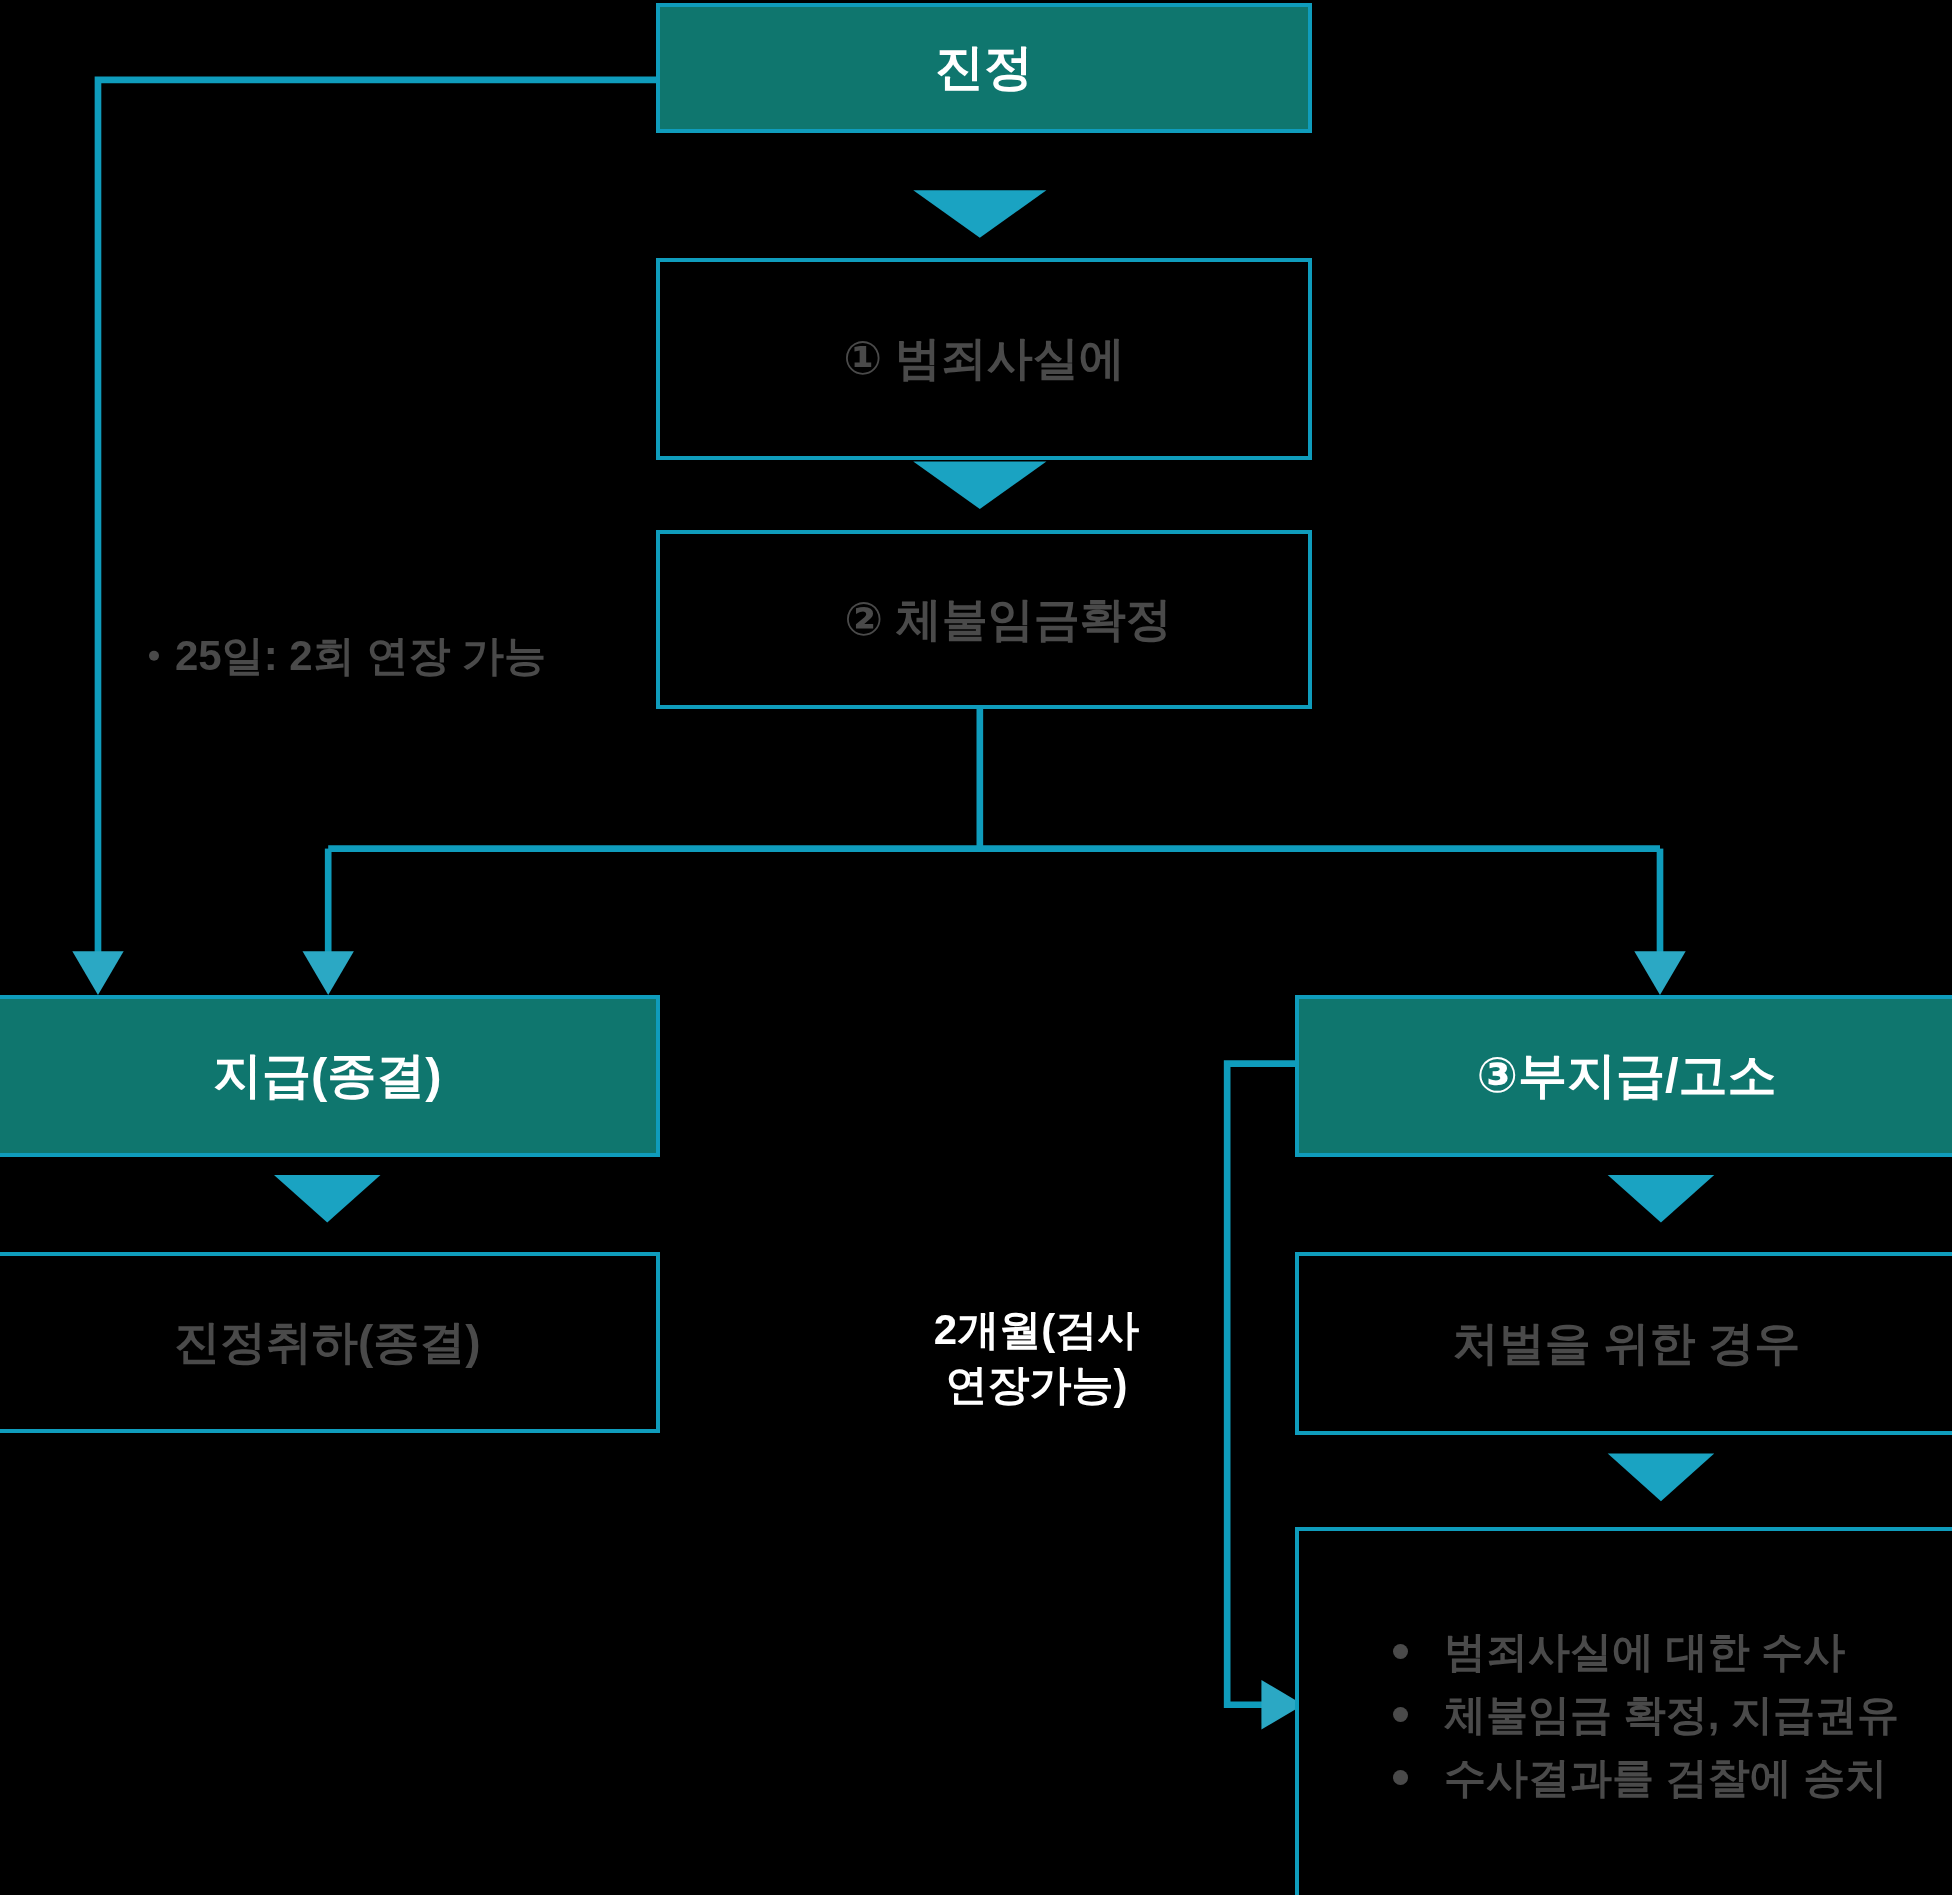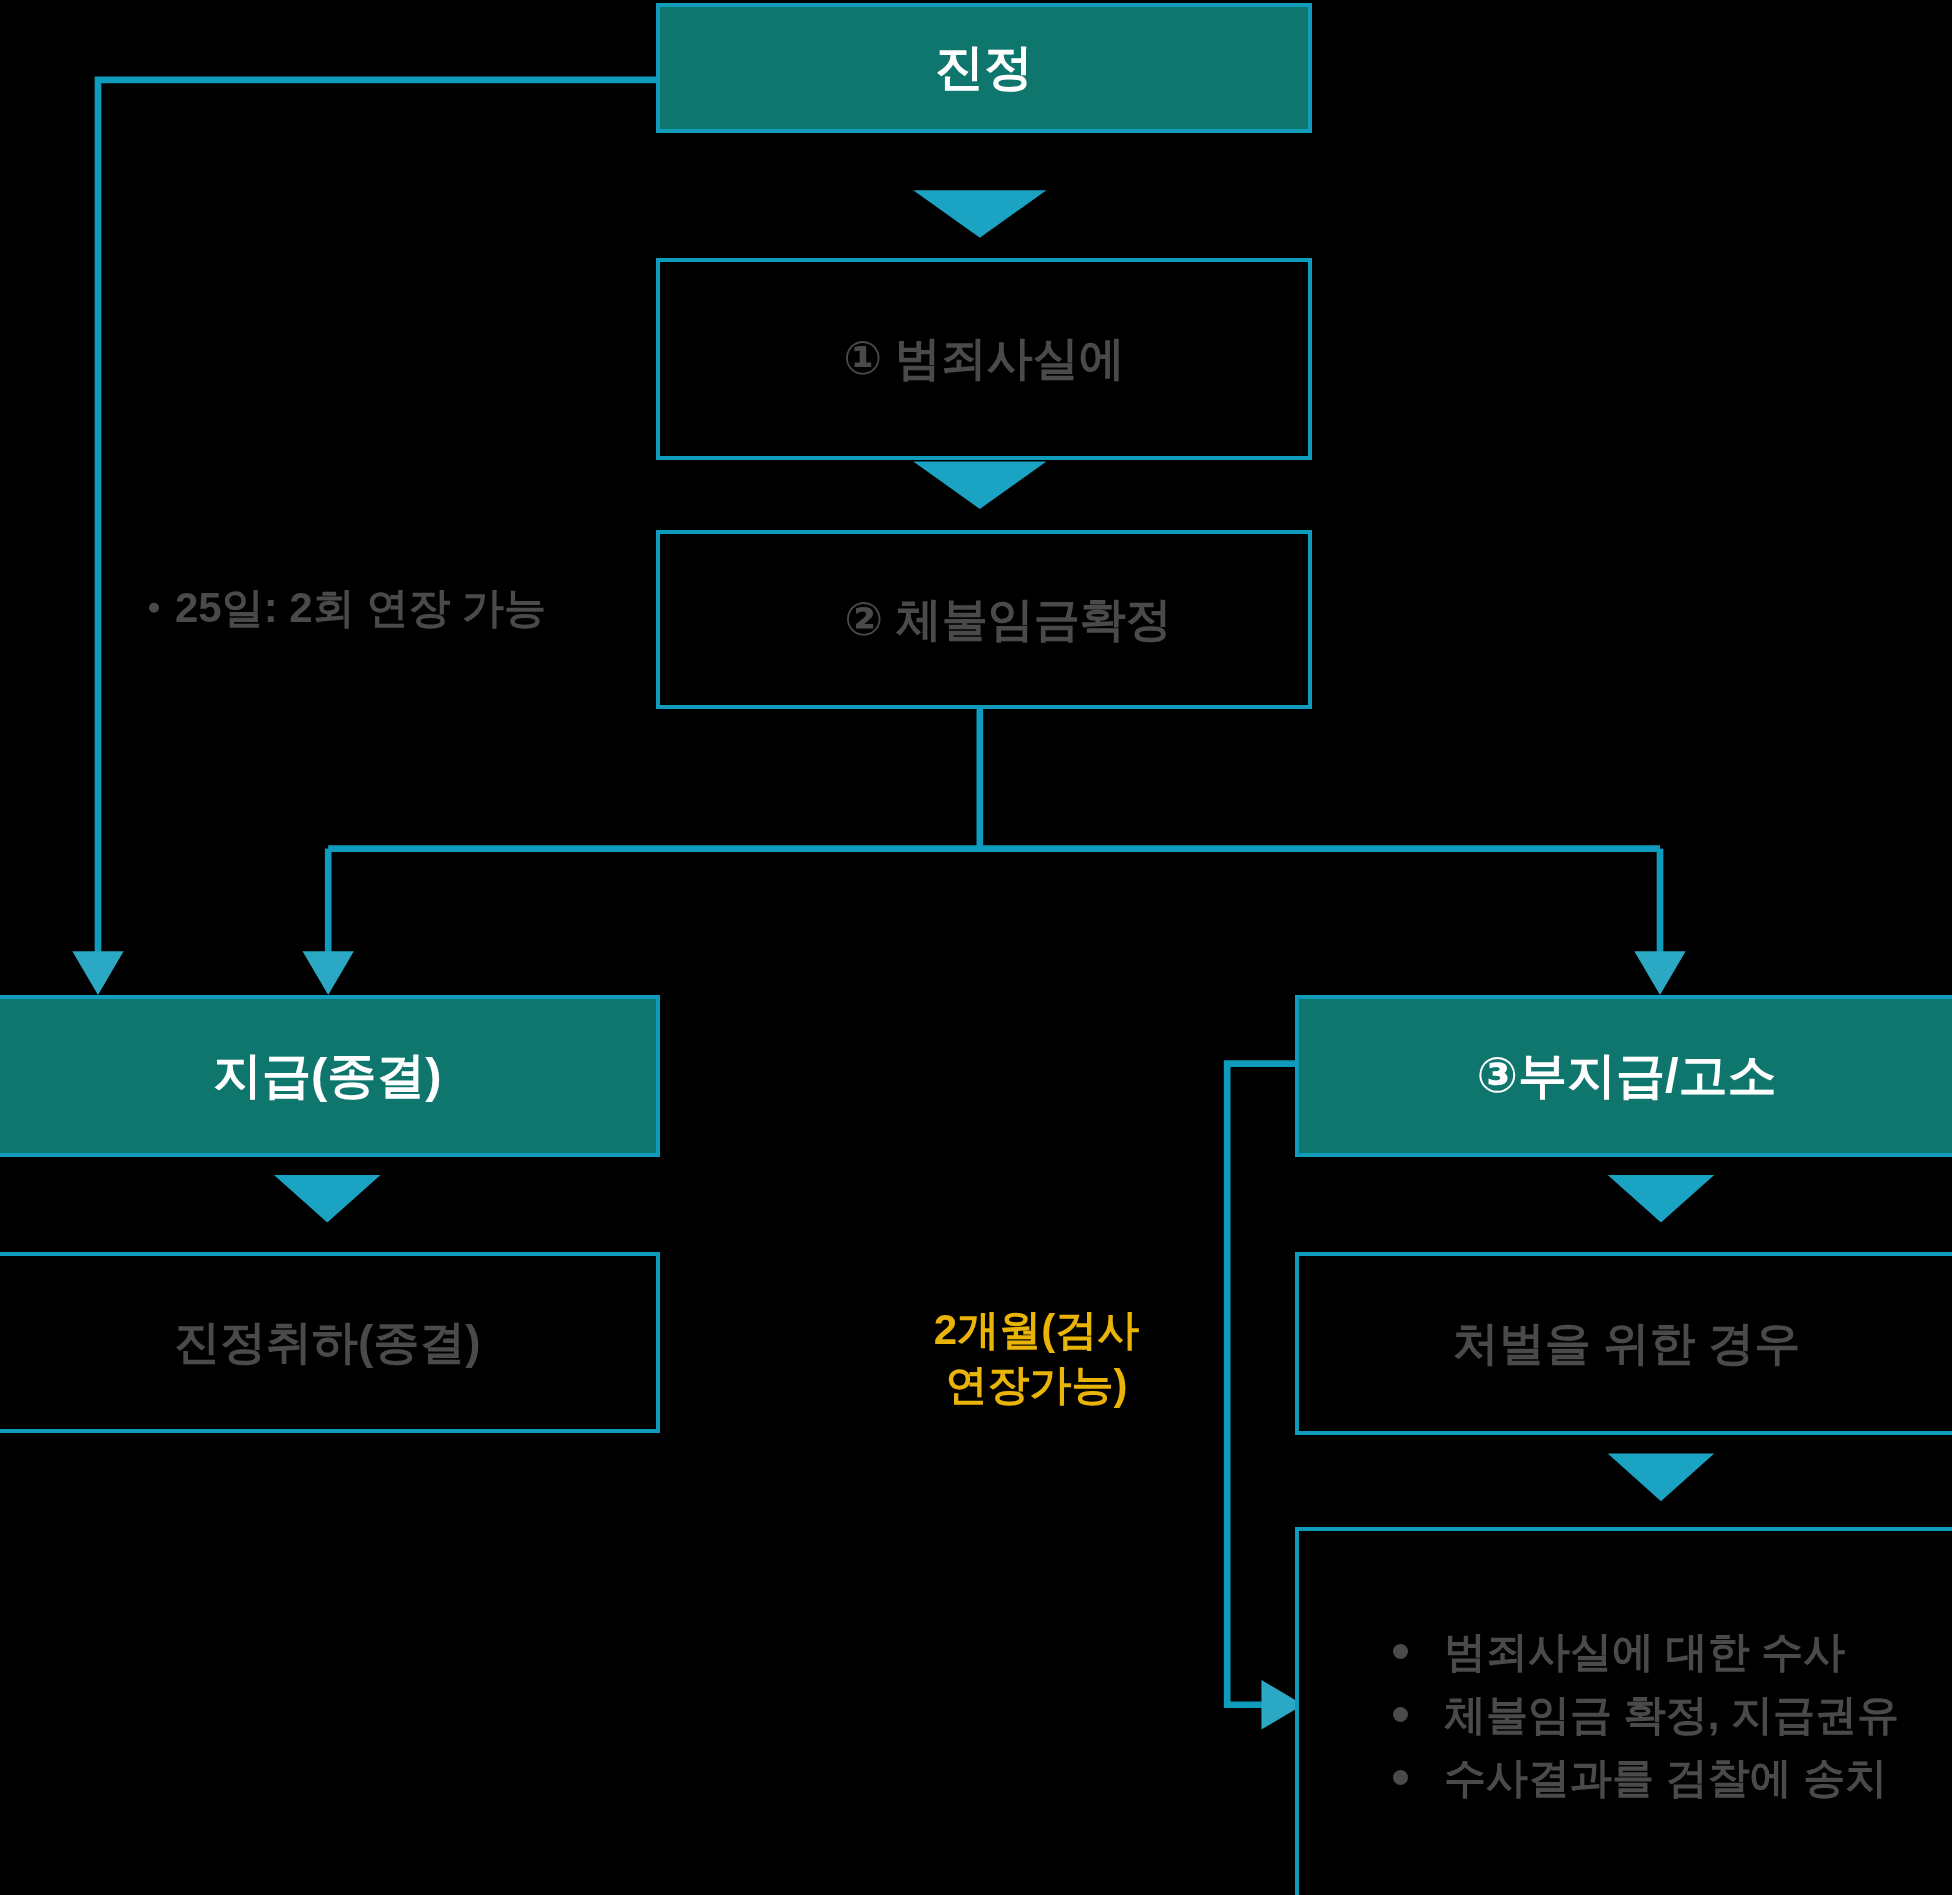--- a/index.html
+++ b/index.html
@@ -13,34 +13,34 @@
   
   .node.filled{background:#0f766e;border:4.8px solid #0f9cbc;color:#ffffff;font-weight:bold;}
   
   .node.outline{background:#000000;border:4.8px solid #0f9cbc;color:#4a4a4a;font-weight:bold;}
 
   .fs-xl{font-size:49px;}
   .fs-lg{font-size:46px;}
   .fs-md{font-size:42px;}
 
   
-  .bullets{position:absolute;color:#4a4a4a;font-weight:bold;}
+  .bullets{position:absolute;color:#4a4a4a;font-weight:bold;margin-top:48px;}
   .bullets ul{list-style:none;margin:0;padding:0;}
   .bullets li{position:relative;padding-left:32px;line-height:1.42;white-space:nowrap;}
   .bullets li::before{content:"";position:absolute;left:5.7px;top:50%;transform:translateY(-50%);
                       width:10.5px;height:10.5px;border-radius:50%;background:#4a4a4a;}
 
   .innerbullets{position:absolute;left:0;right:0;top:50%;transform:translateY(-50%);
                 color:#4a4a4a;font-weight:bold;text-align:left;}
   .innerbullets ul{list-style:none;margin:0;padding:0 0 0 86px;}
   .innerbullets li{position:relative;padding-left:59px;line-height:1.5;white-space:nowrap;}
   .innerbullets li::before{content:"";position:absolute;left:7.6px;top:50%;transform:translateY(-50%);
                       width:15px;height:15px;border-radius:50%;background:#4a4a4a;}
 
-  .sidenote{position:absolute;color:#eab308;font-weight:bold;text-align:center;line-height:1.3;}
+  .sidenote{position:absolute;color:#ffffff;font-weight:bold;text-align:center;line-height:1.3;}
 </style>
 </head>
 <body>
 
 <div id="stage">
 
   <svg class="wires" viewBox="0 0 2053 1993">
     <defs>
       <marker id="arrowDown" markerWidth="10" markerHeight="10" refX="5" refY="9" orient="auto" markerUnits="userSpaceOnUse">
       </marker>

